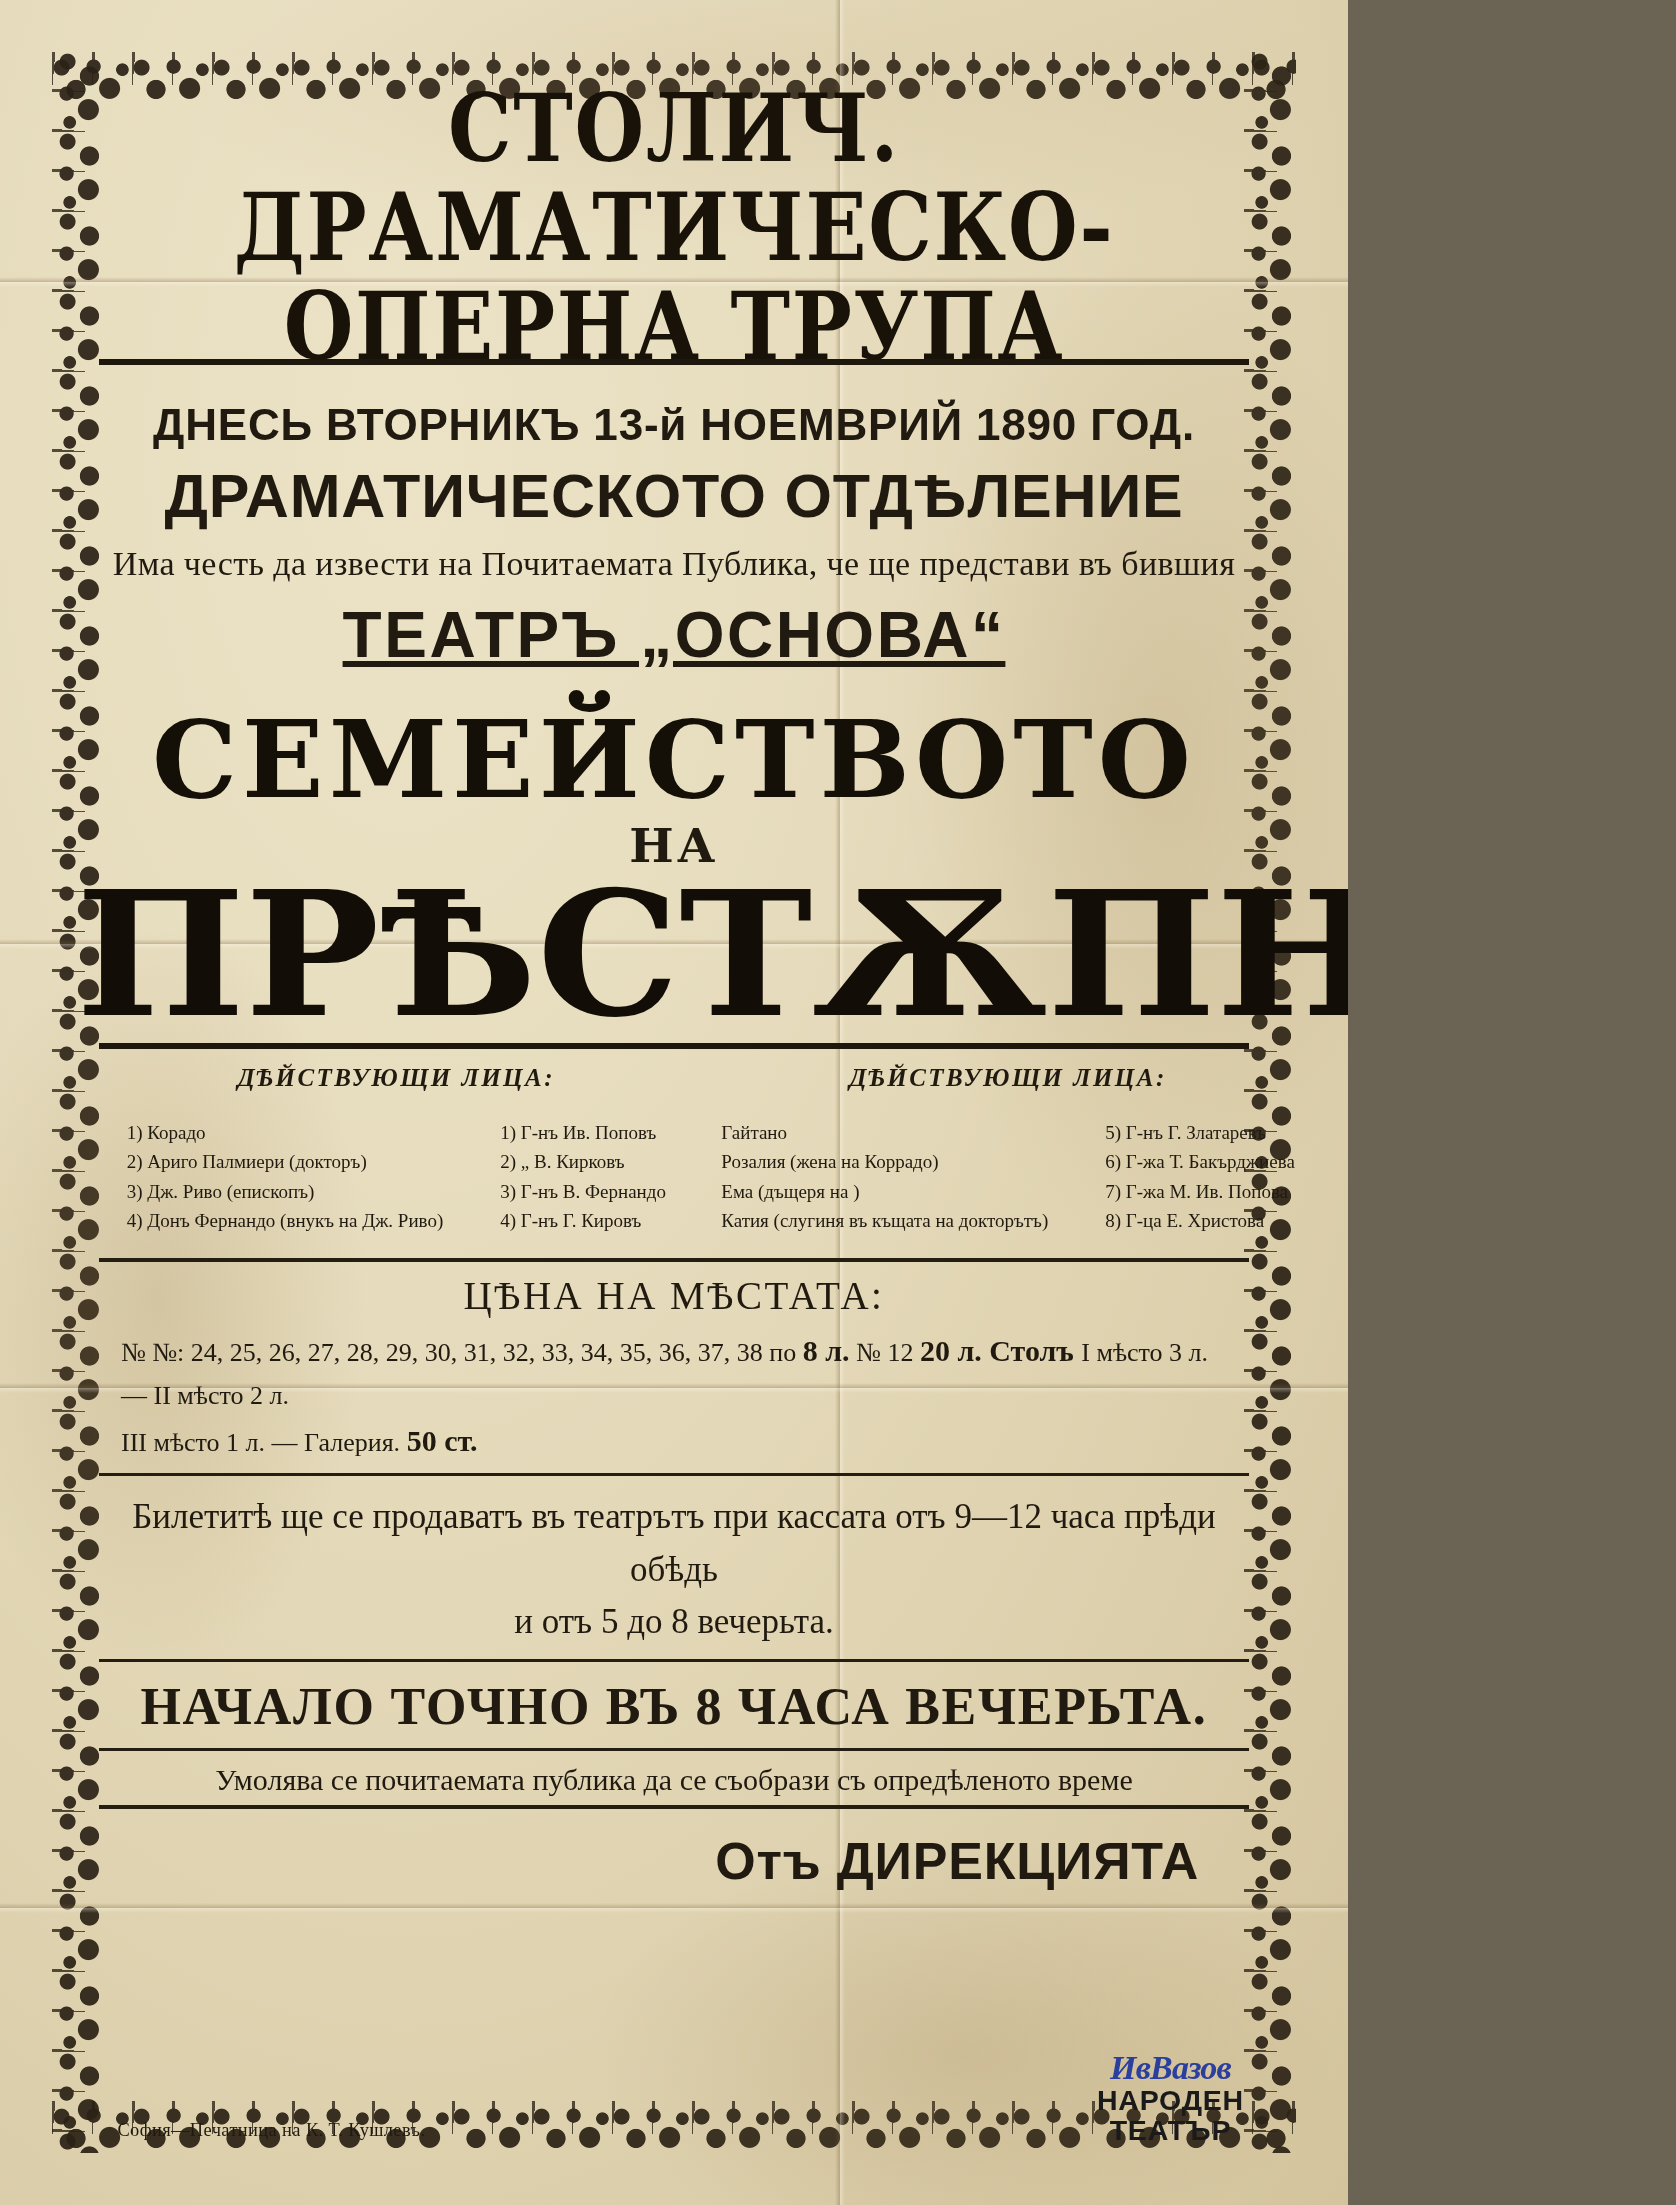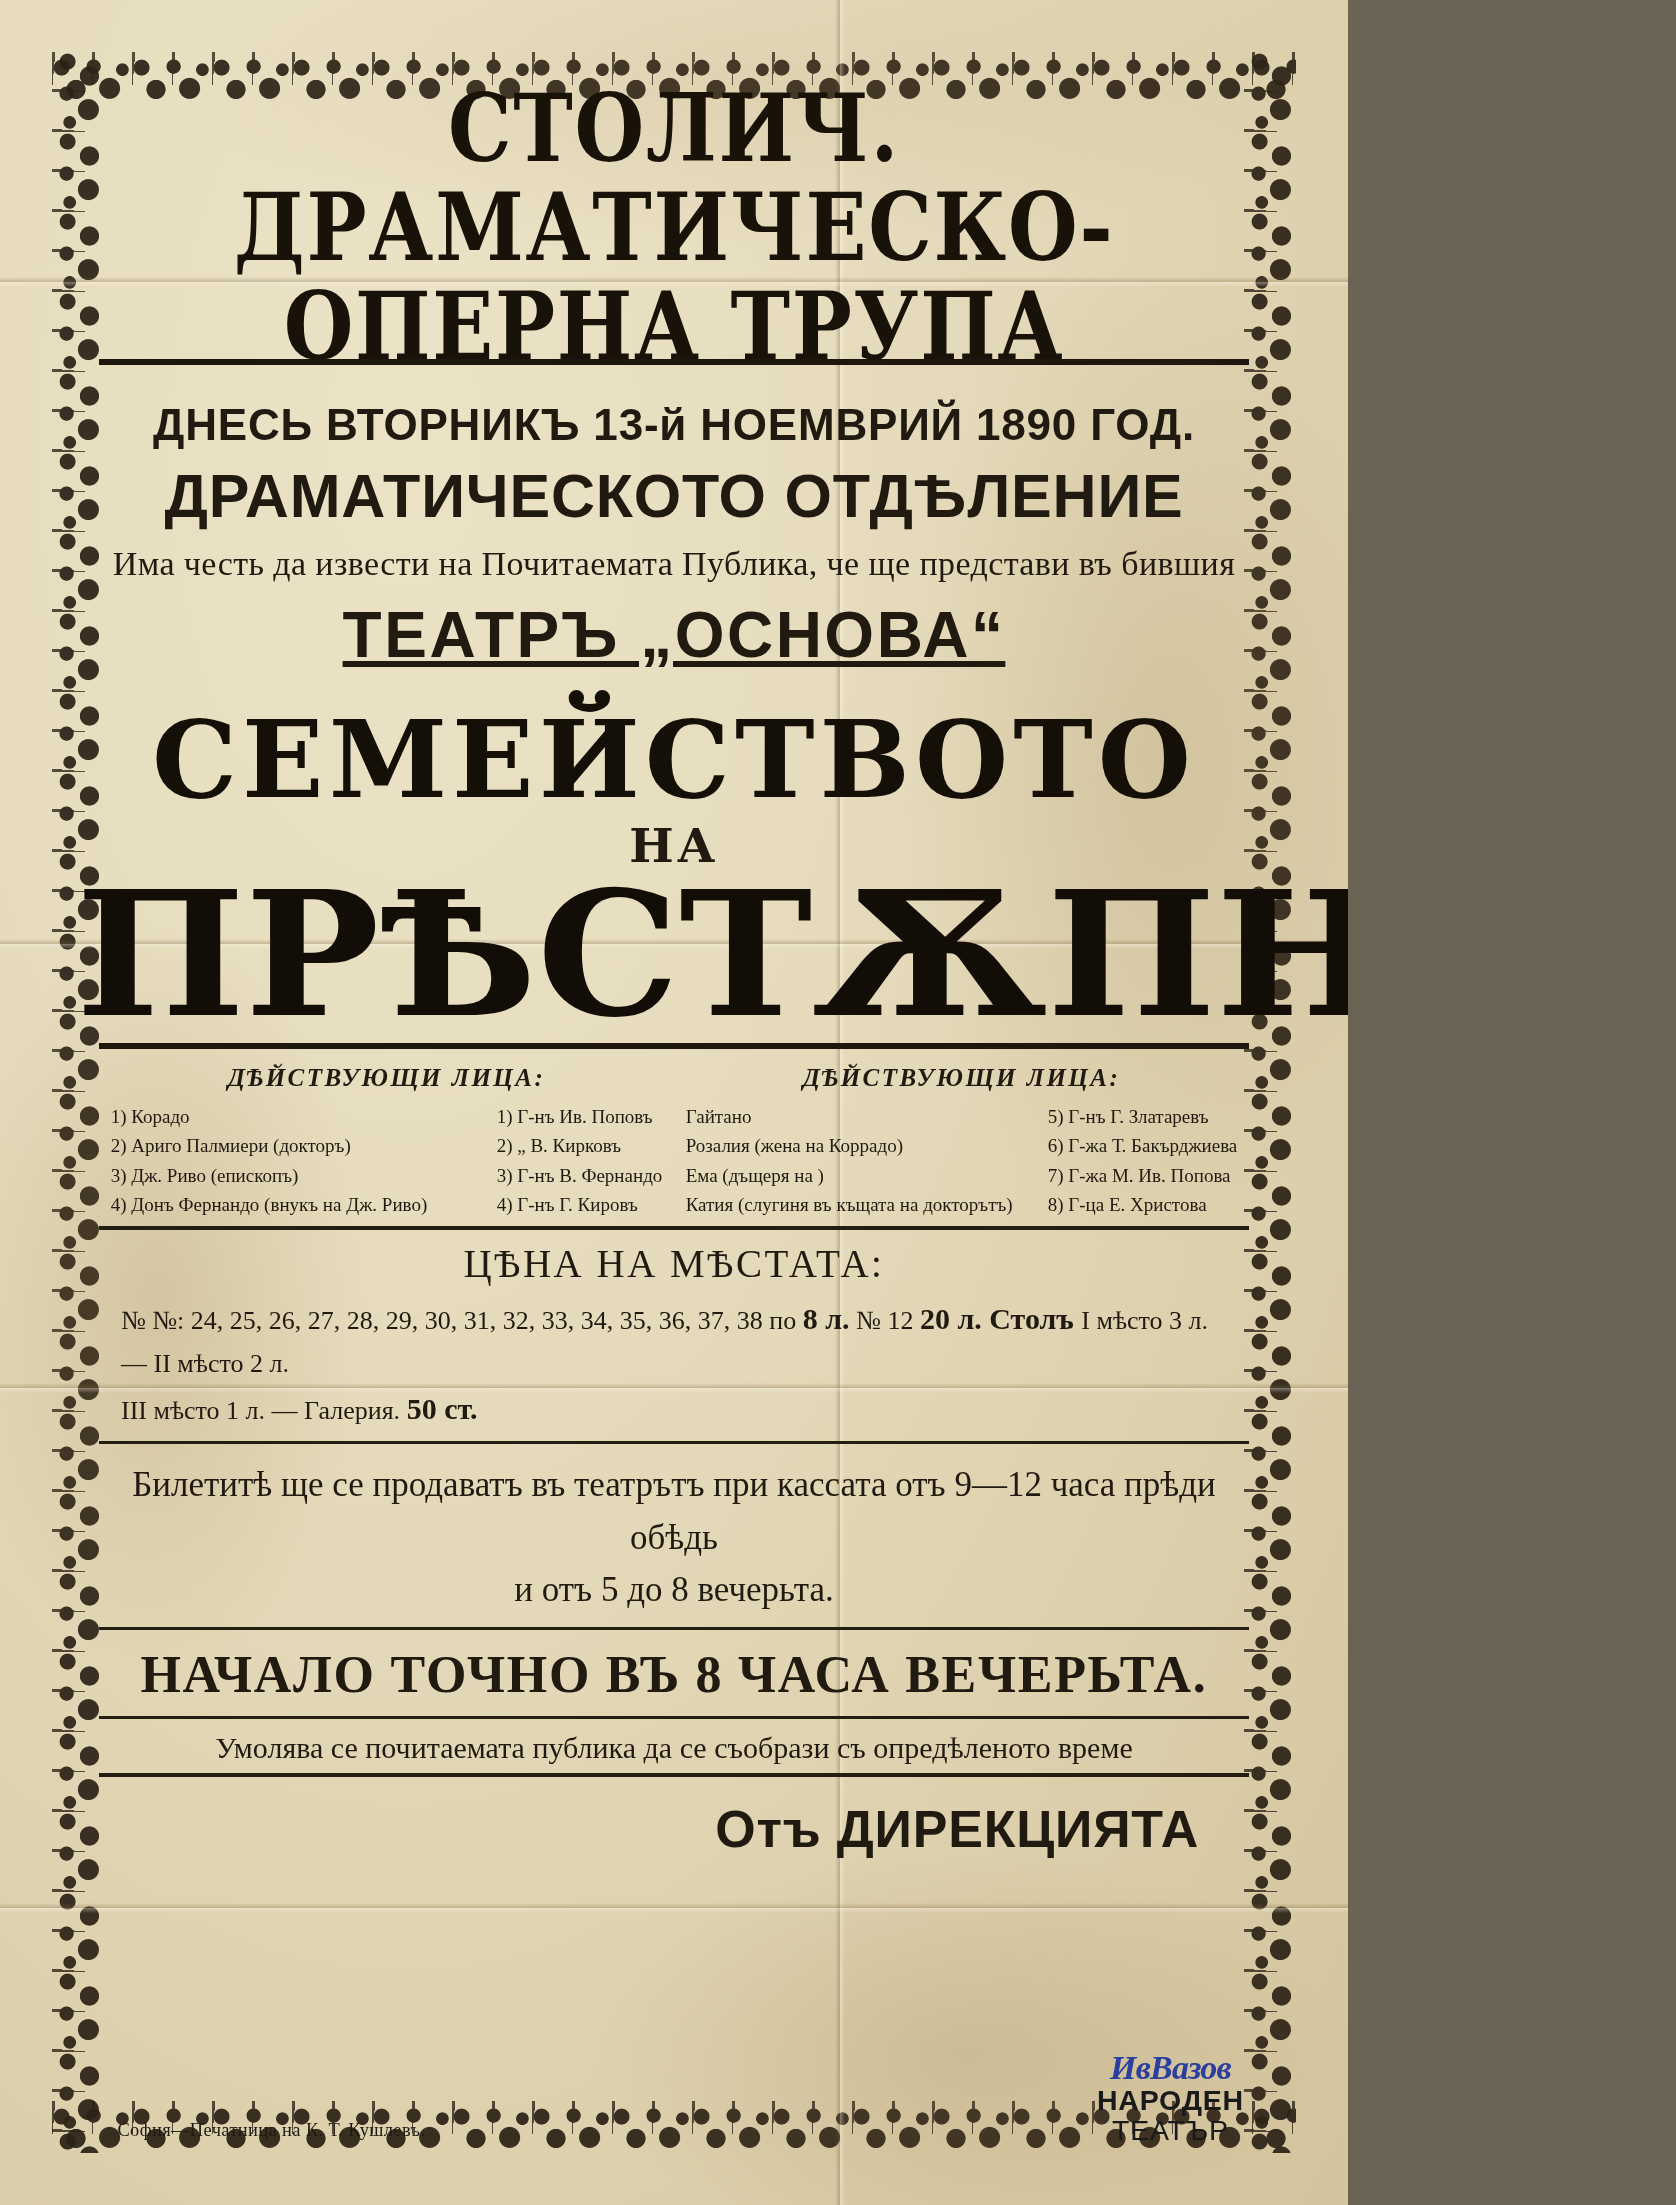--- a/index.html
+++ b/index.html
@@ -153,21 +153,21 @@
   .cast-col{flex:1;padding:0 11.7px;}
   .cast-head{
     font-family:"Liberation Serif", serif;
     font-weight:bold;
     font-style:italic;
     font-size:25px;
     letter-spacing:2.5px;
     margin:6.7px 0 10px 0;
   }
   .cast-rows{display:flex;justify-content:space-between;text-align:left;}
-  .cast-rows ol{list-style:none;margin:0;padding:0;}
+  .cast-rows ol{list-style:none;margin:16px;padding:0;}
   .cast-rows li{
     font-family:"Liberation Serif", serif;
     font-size:19px;
     line-height:1.55;
     white-space:nowrap;
   }
   .cast-rows .actors{padding-left:25px;}
 
   .price-head{
     font-family:"Liberation Serif", serif;
@@ -228,21 +228,21 @@
   }
   .logo .script{
     font-family:"Liberation Serif", serif;
     font-style:italic;
     font-weight:bold;
     font-size:34px;
     color:#2a3f9e;
     letter-spacing:-0.8px;
   }
   .logo .l1{font-weight:bold;font-size:28.5px;color:#1a1a1a;letter-spacing:0.8px;}
-  .logo .l2{font-weight:normal;font-size:28.5px;color:#1a1a1a;letter-spacing:0.8px;}
+  .logo .l2{font-weight:bold;font-size:28.5px;color:#1a1a1a;letter-spacing:0.8px;}
 </style>
 </head>
 <body>
 
 <div class="poster">
 
   <div class="border-frame">
     <div class="bd bd-top">
         <div class="orn-h"></div>
       </div>

